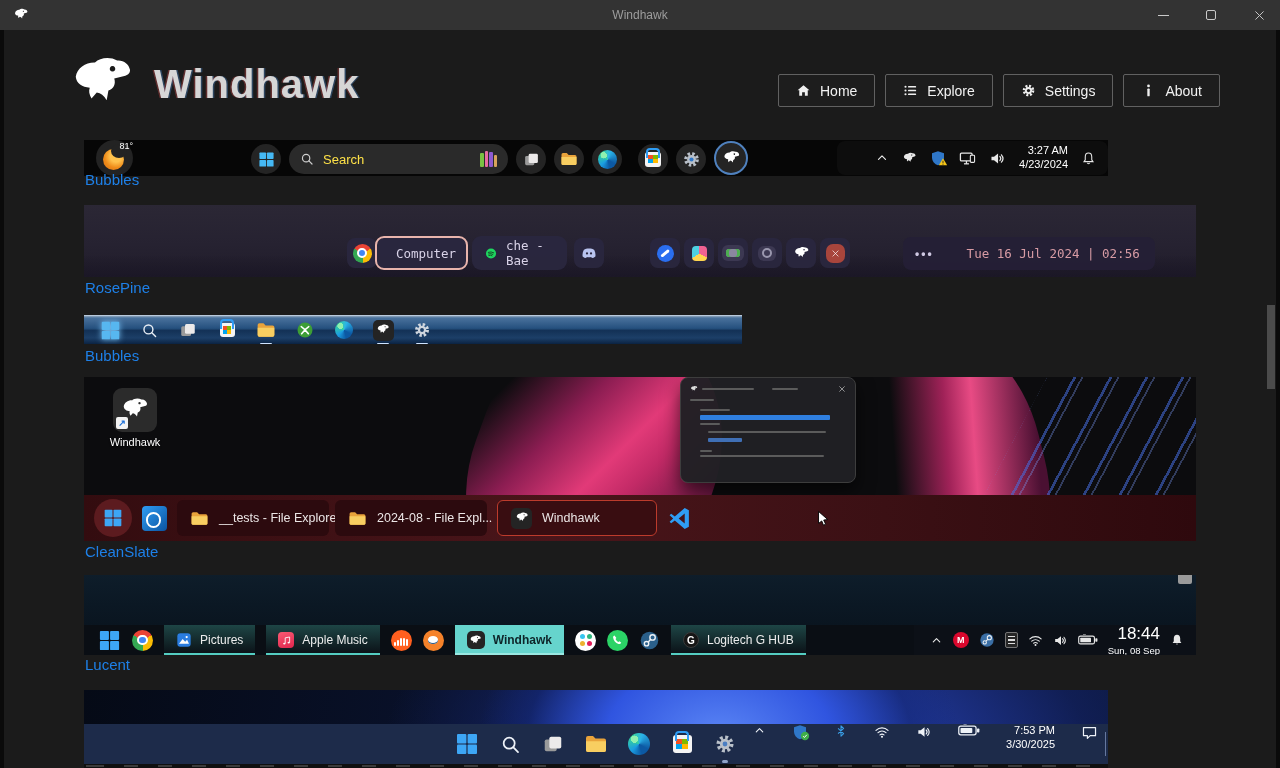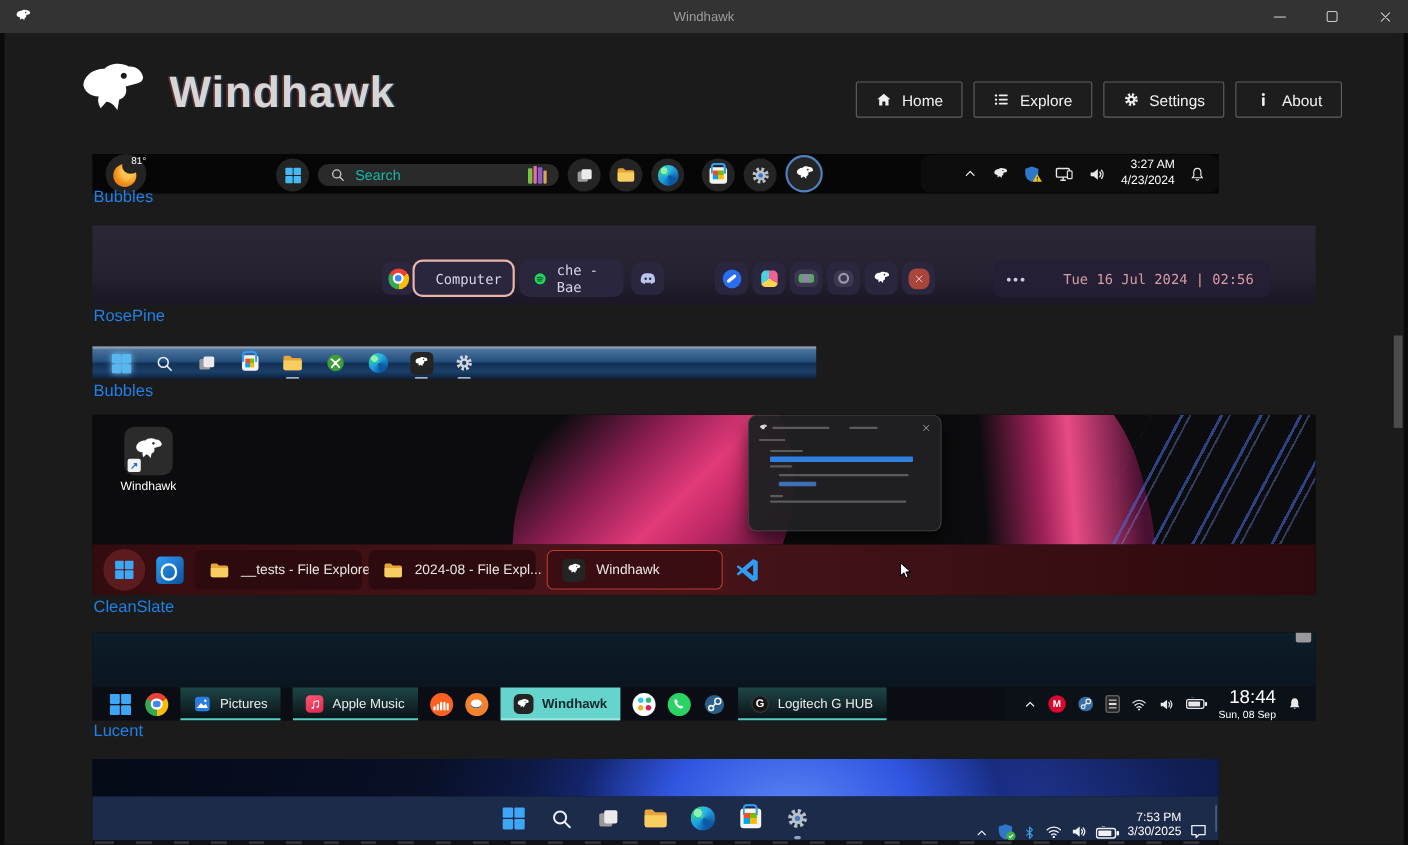--- a/index.html
+++ b/index.html
@@ -31,21 +31,21 @@
   .clk{color:#fff;text-align:right;line-height:1.25}
   .clk div{white-space:nowrap}
   
   .bub{background:#060606}
   .bub .weather{position:absolute;left:12px;top:0;width:37px;height:36px;background:#232323;border-radius:50%}
   .bub .sun{position:absolute;left:7px;top:9px;width:21px;height:21px;border-radius:50%;background:radial-gradient(circle at 62% 35%,#ffc24d 0 30%,#ef8c1a 60%,#d96f12 100%)}
   .bub .sun::after{content:"";position:absolute;right:-3px;top:-5px;width:16px;height:14px;background:#232323;border-radius:50%}
   .bub .temp{position:absolute;top:1px;right:0px;color:#fff;font-size:9px;z-index:2}
   .bub .row{position:absolute;left:167px;top:3px;display:flex;align-items:center}
   .bub .cbtn{width:30px;height:30px;background:#242424;border-radius:50%;display:flex;align-items:center;justify-content:center;flex:none}
-  .bub .search{width:219px;height:20px;margin:0 8px;background:#2a2a2a;border-radius:15px;display:flex;align-items:center;padding:0 11px;color:#14b8a6;font-size:13px}
+  .bub .search{width:219px;height:30px;margin:0 8px;background:#2a2a2a;border-radius:15px;display:flex;align-items:center;padding:0 11px;color:#fde047;font-size:13px}
   .bub .search .i{width:14px;height:14px;color:#cfcfcf;margin-right:9px}
   .books{margin-left:auto;display:flex;align-items:flex-end;gap:1px;height:16px}
   .books span{width:3.5px;height:14px;border-radius:1px}
   .bub .tray{position:absolute;left:753px;right:0;top:1px;height:34px;background:#0d0d0d;border-radius:8px;display:flex;align-items:center;gap:13px;padding:0 12px;justify-content:flex-end}
   .bub .tray .i{color:#e8e8e8}
   
   .rose{background:linear-gradient(180deg,#2b2735 0%,#262231 55%,#201c2a 100%)}
   .rose::after{content:"";position:absolute;left:0;right:0;bottom:0;height:22px;background:linear-gradient(180deg,transparent,#1b1726)}
   .rp-it{position:absolute;top:31px;height:34px;background:rgba(42,38,62,.96);display:flex;align-items:center;justify-content:center;z-index:2}
   .rp-pill{border-radius:9px;font-family:"DejaVu Sans Mono",monospace;font-size:12.5px;color:#d9d3e8;gap:9px;padding:0 13px}
@@ -98,21 +98,21 @@
   .lu-tray .clk .t{font-size:17px}
   
   .w11-wall{position:absolute;left:0;top:0;right:0;height:34px;background:
      radial-gradient(ellipse 320px 210px at 62% 135%,#5a85f5 0%,#3055e0 35%,rgba(20,40,120,.6) 60%,transparent 75%),
      radial-gradient(ellipse 520px 260px at 70% 160%,#2a46c0 0%,rgba(18,32,90,.8) 55%,transparent 80%),
      linear-gradient(100deg,#050a16 0%,#0a1330 45%,#101f55 70%,#0a1638 100%)}
   .w11-bar{position:absolute;left:0;right:0;top:34px;height:40px;background:#1d2b4a}
   .w11-center{position:absolute;left:50%;top:0;height:100%;transform:translateX(-50%);display:flex;align-items:center;gap:17px}
   .w11-ic{width:26px;height:26px;position:relative;display:flex;align-items:center;justify-content:center;flex:none}
   .w11-ic.run::after{content:"";position:absolute;bottom:-6px;left:10px;right:10px;height:3px;border-radius:2px;background:#8fa3c8}
-  .w11-tray{position:absolute;right:10px;top:0;height:100%;display:flex;align-items:flex-end;gap:7px;color:#eef2f8}
+  .w11-tray{position:absolute;right:10px;top:0;height:100%;display:flex;align-items:flex-start;gap:26px;color:#eef2f8}
   .w11-tray .clk{font-size:11px}
   .w11-edge{position:absolute;right:2px;top:8px;bottom:8px;width:1px;background:#66789e}
   .w11-strip{position:absolute;left:0;right:0;bottom:0;height:4px;background:#101010;
      background-image:repeating-linear-gradient(90deg,#3c3c3c 0 14px,transparent 14px 34px);background-size:100% 2px;background-position:6px 1px;background-repeat:repeat-x}
   
   .ic-chrome{position:relative;border-radius:50%;background:conic-gradient(from -60deg,#ea4335 0 120deg,#fbbc05 120deg 240deg,#34a853 240deg 360deg)}
   .ic-chrome::after{content:"";position:absolute;inset:24%;background:#4285f4;border:2px solid #fff;border-radius:50%}
   .ic-edge{border-radius:50%;background:
      radial-gradient(circle at 30% 28%,#8ff0b0 0 16%,rgba(0,0,0,0) 17%),
      conic-gradient(from 120deg,#0c59a4 0 12%,#1b9de2 30%,#38d696 55%,#2bb3e8 72%,#0c59a4 100%)}

